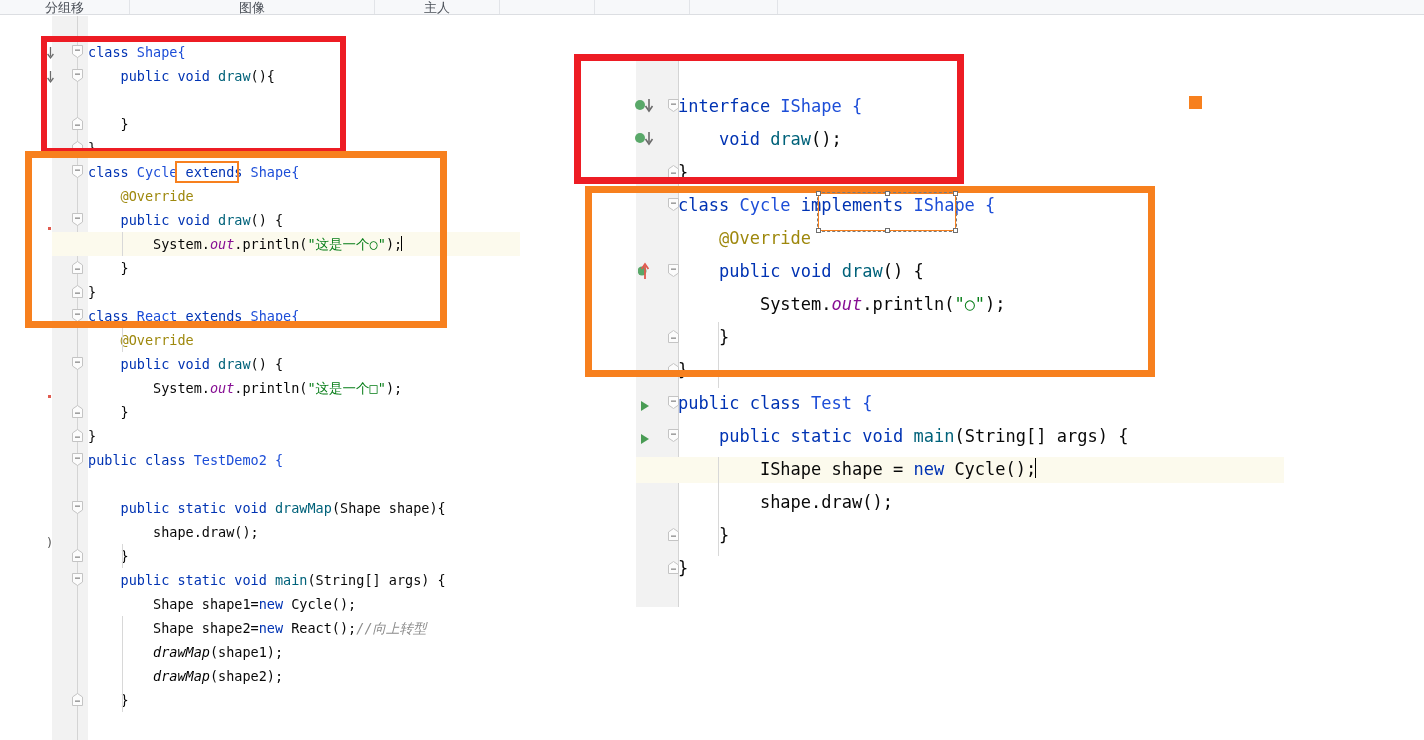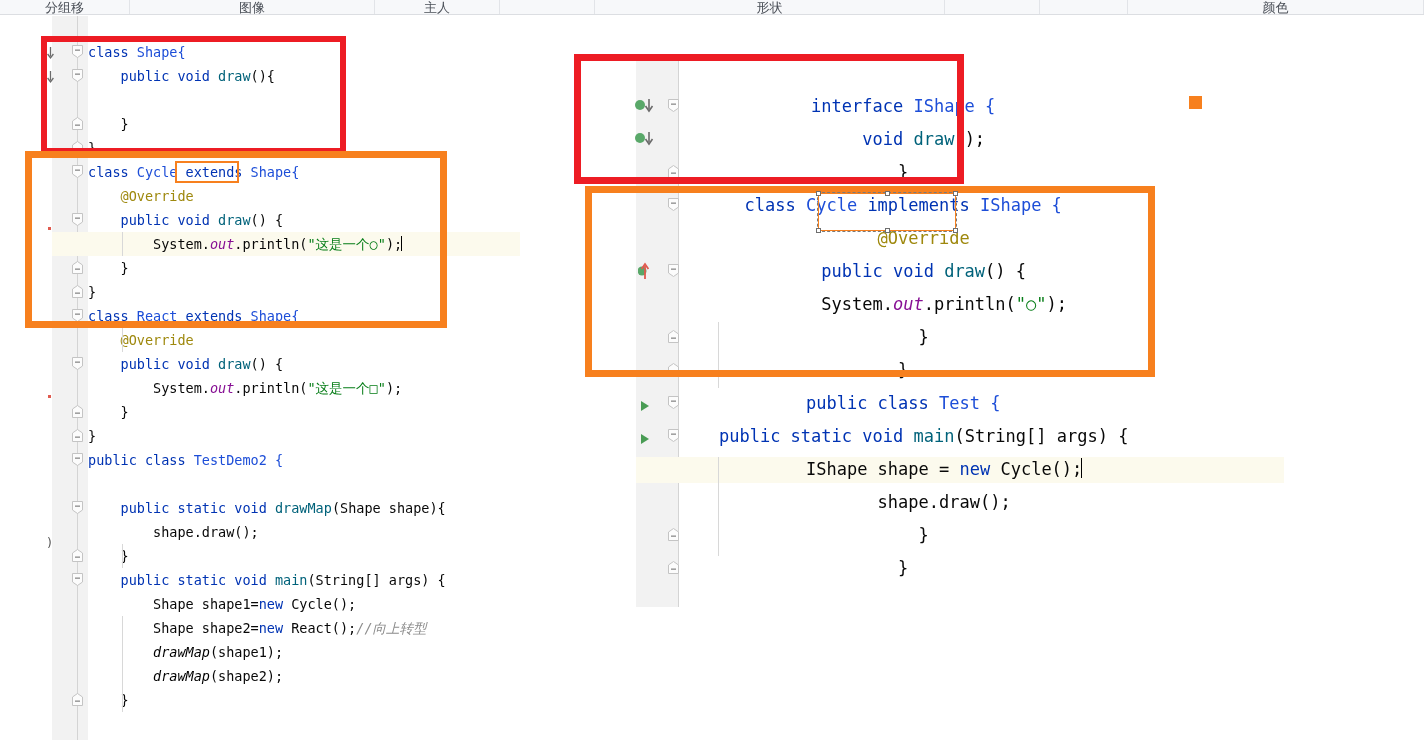--- a/index.html
+++ b/index.html
@@ -100,24 +100,22 @@
 </head>
 <body>
 
 <div id="root">
 
   <div class="toolbar" id="toolbar">
       <div class="tb-cell" style="width: 130px;">分组移</div>
       <div class="tb-cell" style="width: 245px;">图像</div>
       <div class="tb-cell" style="width: 125px;">主人</div>
       <div class="tb-cell" style="width: 95px;"></div>
-      <div class="tb-cell" style="width: 350px;">形状</div>
       <div class="tb-cell" style="width: 95px;"></div>
       <div class="tb-cell" style="width: 88px;"></div>
-      <div class="tb-cell" style="width: 296px;">颜色</div>
     </div>
 
   <div class="pane pane-left" style="left:0; top:16px; width:520px; height:724px;">
 
     <div class="gutter" style="left:52px; width:36px;"></div>
     <div class="foldrail" style="left:77px;"></div>
 
     <div class="caretline" style="left:52px; top:216px; width:468px;"></div>
 
     <div class="code" id="left-code" style="left:88px; top:24px;"><div class="line"><span></span><span class="kw">class </span><span class="cls">Shape{</span></div><div class="line"><span>    </span><span class="kw">public </span><span class="kw">void </span><span class="mth">draw</span><span class="plain">(){</span></div><div class="line"><span></span></div><div class="line"><span>    </span><span class="plain">}</span></div><div class="line"><span></span><span class="plain">}</span></div><div class="line"><span></span><span class="kw">class </span><span class="cls">Cycle </span><span class="kw">extends </span><span class="cls">Shape{</span></div><div class="line"><span>    </span><span class="ann">@Override</span></div><div class="line"><span>    </span><span class="kw">public </span><span class="kw">void </span><span class="mth">draw</span><span class="plain">() {</span></div><div class="line"><span>        </span><span class="plain">System.</span><span class="fld">out</span><span class="plain">.println(</span><span class="str">"这是一个○"</span><span class="plain">);</span><span class="caret"></span></div><div class="line"><span>    </span><span class="plain">}</span></div><div class="line"><span></span><span class="plain">}</span></div><div class="line"><span></span><span class="kw">class </span><span class="cls">React </span><span class="kw">extends </span><span class="cls">Shape{</span></div><div class="line"><span>    </span><span class="ann">@Override</span></div><div class="line"><span>    </span><span class="kw">public </span><span class="kw">void </span><span class="mth">draw</span><span class="plain">() {</span></div><div class="line"><span>        </span><span class="plain">System.</span><span class="fld">out</span><span class="plain">.println(</span><span class="str">"这是一个□"</span><span class="plain">);</span></div><div class="line"><span>    </span><span class="plain">}</span></div><div class="line"><span></span><span class="plain">}</span></div><div class="line"><span></span><span class="kw">public </span><span class="kw">class </span><span class="cls">TestDemo2 {</span></div><div class="line"><span></span></div><div class="line"><span>    </span><span class="kw">public </span><span class="kw">static </span><span class="kw">void </span><span class="mth">drawMap</span><span class="plain">(Shape shape){</span></div><div class="line"><span>        </span><span class="plain">shape.draw();</span></div><div class="line"><span>    </span><span class="plain">}</span></div><div class="line"><span>    </span><span class="kw">public </span><span class="kw">static </span><span class="kw">void </span><span class="mth">main</span><span class="plain">(String[] args) {</span></div><div class="line"><span>        </span><span class="plain">Shape shape1=</span><span class="kw">new </span><span class="plain">Cycle();</span></div><div class="line"><span>        </span><span class="plain">Shape shape2=</span><span class="kw">new </span><span class="plain">React();</span><span class="cmt">//向上转型</span></div><div class="line"><span>        </span><span class="ital">drawMap</span><span class="plain">(shape1);</span></div><div class="line"><span>        </span><span class="ital">drawMap</span><span class="plain">(shape2);</span></div><div class="line"><span>    </span><span class="plain">}</span></div></div>
@@ -240,21 +238,21 @@
 
     <div class="err-tick" style="left:48px; top:211px; width:3px; height:3px;"></div>
     <div class="err-tick" style="left:48px; top:379px; width:3px; height:3px;"></div>
     <div style="position:absolute; left:46px; top:520px; font-size:12px; color:#555;">)</div>
   <div style="position: absolute; width: 1px; background: rgb(216, 216, 216); left: 122px; top: 216px; height: 24px;"></div>
       <div style="position: absolute; width: 1px; background: rgb(216, 216, 216); left: 122px; top: 312px; height: 24px;"></div>
       <div style="position: absolute; width: 1px; background: rgb(216, 216, 216); left: 122px; top: 528px; height: 24px;"></div>
       <div style="position: absolute; width: 1px; background: rgb(216, 216, 216); left: 122px; top: 600px; height: 96px;"></div>
     </div>
 
-  <div class="pane pane-right" style="left:600px; top:16px; width:824px; height:715px;text-align:center;">
+  <div class="pane pane-right" style="left:600px; top:16px; width:824px; height:715px;">
 
     <div class="gutter" style="left:36px; width:42px; top:44px; bottom:124px;"></div>
     <div class="foldrail" style="left:78px; top:44px; bottom:124px;"></div>
 
     <div class="caretline r" style="left:36px; top:441px; width:648px;"></div>
 
     <div class="code" id="right-code" style="left:78px; top:74px;"><div class="line"><span></span><span class="kw">interface </span><span class="cls">IShape {</span></div><div class="line"><span>    </span><span class="kw">void </span><span class="mth">draw</span><span class="plain">();</span></div><div class="line"><span></span><span class="plain">}</span></div><div class="line"><span></span><span class="kw">class </span><span class="cls">Cycle </span><span class="kw">implements </span><span class="cls">IShape {</span></div><div class="line"><span>    </span><span class="ann">@Override</span></div><div class="line"><span>    </span><span class="kw">public </span><span class="kw">void </span><span class="mth">draw</span><span class="plain">() {</span></div><div class="line"><span>        </span><span class="plain">System.</span><span class="fld">out</span><span class="plain">.println(</span><span class="str">"○"</span><span class="plain">);</span></div><div class="line"><span>    </span><span class="plain">}</span></div><div class="line"><span></span><span class="plain">}</span></div><div class="line"><span></span><span class="kw">public </span><span class="kw">class </span><span class="cls">Test {</span></div><div class="line"><span>    </span><span class="kw">public </span><span class="kw">static </span><span class="kw">void </span><span class="mth">main</span><span class="plain">(String[] args) {</span></div><div class="line"><span>        </span><span class="plain">IShape shape = </span><span class="kw">new </span><span class="plain">Cycle();</span><span class="caret big"></span></div><div class="line"><span>        </span><span class="plain">shape.draw();</span></div><div class="line"><span>    </span><span class="plain">}</span></div><div class="line"><span></span><span class="plain">}</span></div></div>
 
     <div id="right-folds">
         <div class="fold" style="left: 68px; top: 83px;">

